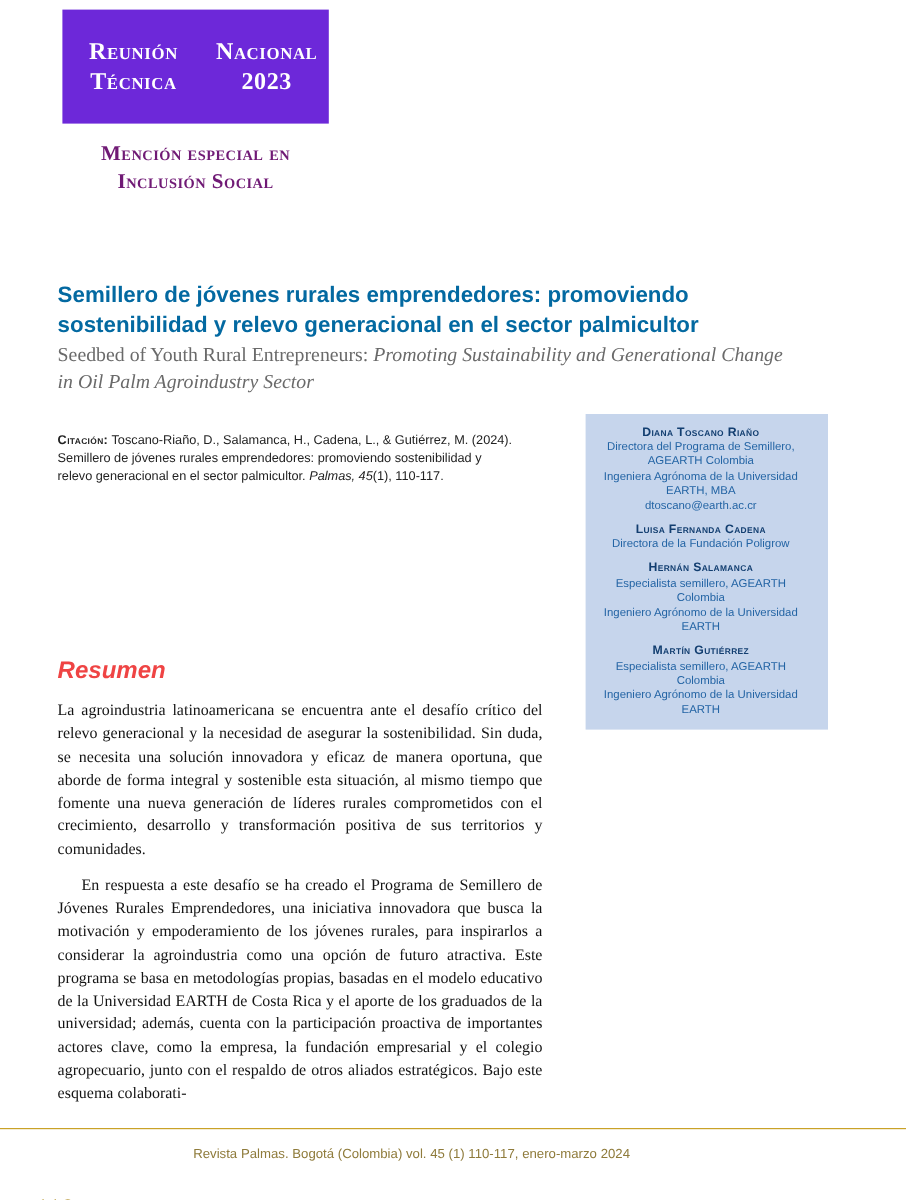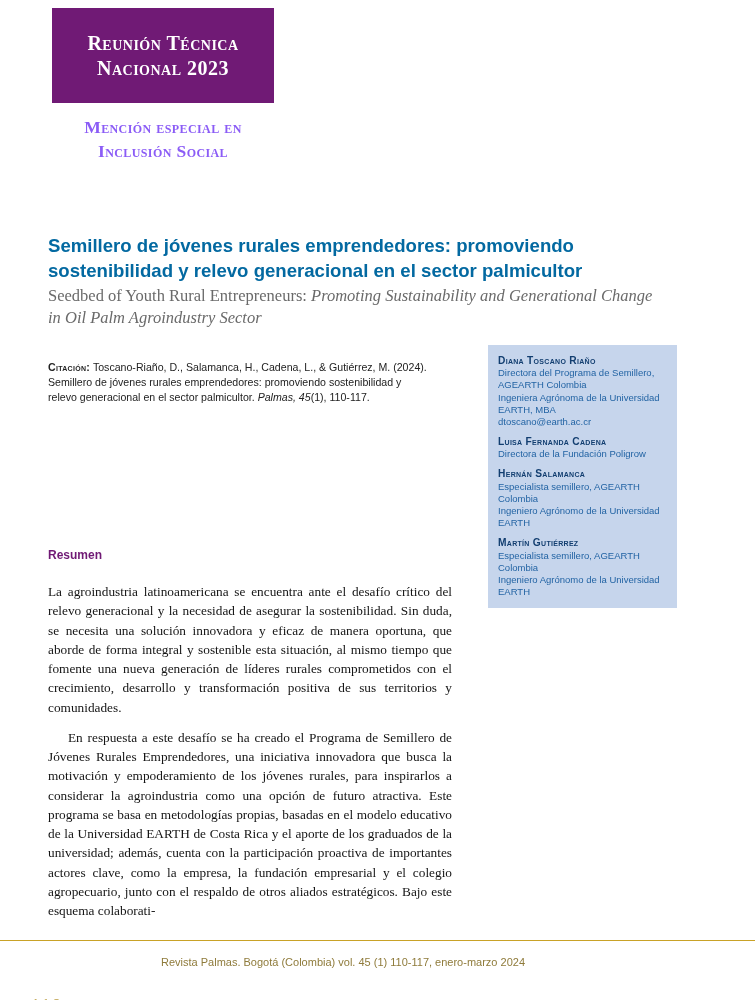--- a/index.html
+++ b/index.html
@@ -20,44 +20,44 @@
     inset: 0;
   }
 
   
   .masthead-box {
     position: absolute;
     left: 52px;
     top: 8px;
     width: 222px;
     height: 95px;
-    background: #701a75;
+    background: #6d28d9;
     display: flex;
-    flex-direction: column;
+    flex-direction: row;
     align-items: center;
     justify-content: center;
   }
   .masthead-line1, .masthead-line2 {
     color: #ffffff;
     font-family: "Liberation Serif", serif;
     font-weight: bold;
     letter-spacing: 0.5px;
     text-align: center;
     line-height: 1.22;
   }
   .masthead-line1 { font-size: 20px; font-variant: small-caps; }
   .masthead-line2 { font-size: 20px; font-variant: small-caps; }
 
   .mention {
     position: absolute;
     left: 52px;
     top: 116px;
     width: 222px;
     text-align: center;
-    color: #8b5cf6;
+    color: #701a75;
     font-family: "Liberation Serif", serif;
     font-weight: bold;
     font-size: 17.5px;
     line-height: 1.35;
     font-variant: small-caps;
     letter-spacing: 0.4px;
   }
 
   
   .title-es {
@@ -104,21 +104,22 @@
   }
   .meta em { font-style: italic; }
 
   
   .authors {
     position: absolute;
     left: 488px;
     top: 345px;
     width: 172px;
     background: #c6d5ec;
-    padding: 9px 7px 10px 10px;
+    padding: 9px 20px 10px 10px;
+    text-align: center;
     font-family: "Liberation Sans", sans-serif;
     color: #1b4f8a;
   }
   .author-block { margin-bottom: 7px; }
   .author-block:last-child { margin-bottom: 0; }
   .author-name {
     font-weight: bold;
     font-size: 10.2px;
     font-variant: small-caps;
     letter-spacing: 0.3px;
@@ -131,22 +132,23 @@
     color: #2364a4;
   }
 
   
   .section-head {
     position: absolute;
     left: 48px;
     top: 548px;
     font-family: "Liberation Sans", sans-serif;
     font-weight: bold;
-    font-size: 12px;
-    color: #701a75;
+    font-size: 20px;
+    color: #ef4444;
+    font-style: italic;
   }
   .body-text {
     position: absolute;
     left: 48px;
     top: 582px;
     width: 404px;
     font-family: "Liberation Serif", serif;
     font-size: 13.3px;
     line-height: 1.45;
     text-align: justify;

